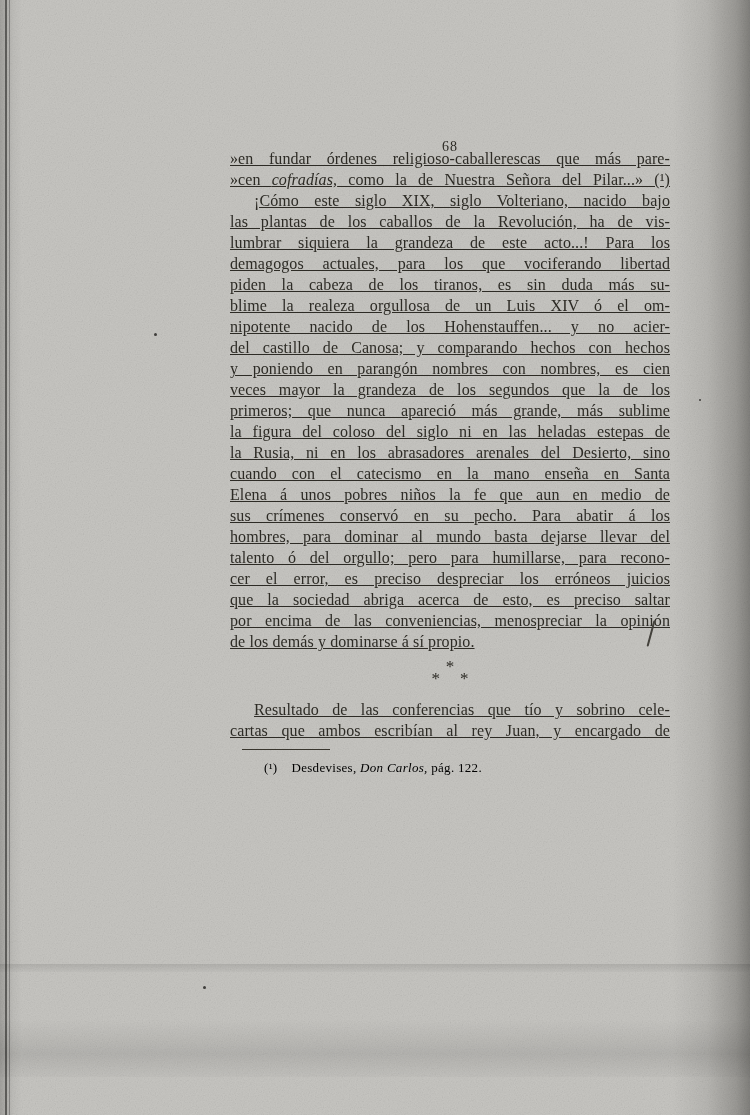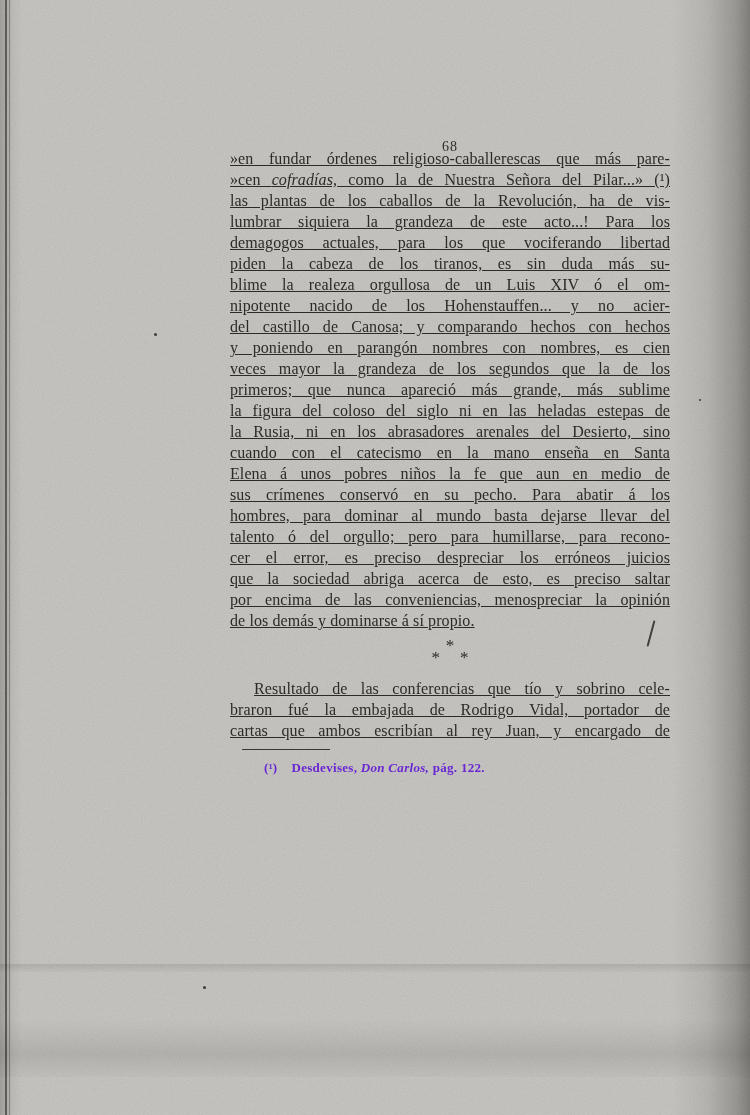--- a/index.html
+++ b/index.html
@@ -47,21 +47,21 @@
   .line.last.jlast { text-align-last: justify; }
   .line.indent { text-indent: 24px; }
   .it { font-style: italic; }
 
   .asterism { margin: 9px 0 14px; text-align: center; color: #2e2c26; font-size: 17px; }
   .ast-row1 { line-height: 11px; }
   .ast-row2 { line-height: 13px; }
   .ast-row2 span { margin: 0 10px; }
 
   .footnote-rule { margin: 8px 0 9px 12px; width: 88px; height: 1.4px; background: #3a372f; }
-  .footnote { font-size: 13px; line-height: 17px; padding-left: 34px; letter-spacing: 0.3px; color: #6d28d9; font-weight: bold; }
+  .footnote { font-size: 13px; line-height: 17px; padding-left: 34px; letter-spacing: 0.3px; color: #000000; }
   .fn-marker { margin-right: 14px; }
 </style>
 </head>
 <body>
 
 <div class="overlay left-edge-band"></div>
 <div class="overlay left-edge-line"></div>
 <div class="overlay left-edge-line2"></div>
 <div class="overlay right-edge-band"></div>
 <div class="overlay curl-shadow"></div>
@@ -72,20 +72,21 @@
 <div class="overlay speck s3"></div>
 
 <div class="page-number">68</div>
 
 <div class="text-block">
   <div class="paragraph">
       <div class="line"><span>»en fundar órdenes religioso-caballerescas que más pare-</span></div>
       <div class="line last jlast"><span>»cen </span><span class="it">cofradías,</span><span> como la de Nuestra Señora del Pilar...» (¹)</span></div>
     </div>
   <div class="paragraph">
+      <div class="line indent"><span>¡Cómo este siglo XIX, siglo Volteriano, nacido bajo</span></div>
       <div class="line"><span>las plantas de los caballos de la Revolución, ha de vis-</span></div>
       <div class="line"><span>lumbrar siquiera la grandeza de este acto...! Para los</span></div>
       <div class="line"><span>demagogos actuales, para los que vociferando libertad</span></div>
       <div class="line"><span>piden la cabeza de los tiranos, es sin duda más su-</span></div>
       <div class="line"><span>blime la realeza orgullosa de un Luis XIV ó el om-</span></div>
       <div class="line"><span>nipotente nacido de los Hohenstauffen... y no acier-</span></div>
       <div class="line"><span>del castillo de Canosa; y comparando hechos con hechos</span></div>
       <div class="line"><span>y poniendo en parangón nombres con nombres, es cien</span></div>
       <div class="line"><span>veces mayor la grandeza de los segundos que la de los</span></div>
       <div class="line"><span>primeros; que nunca apareció más grande, más sublime</span></div>
@@ -102,21 +103,20 @@
       <div class="line last"><span>de los demás y dominarse á sí propio.</span></div>
     </div>
 
   <div class="asterism">
     <div class="ast-row1"><span>*</span></div>
     <div class="ast-row2"><span>*</span><span>*</span></div>
   </div>
 
   <div class="paragraph">
       <div class="line indent"><span>Resultado de las conferencias que tío y sobrino cele-</span></div>
-      <div class="line"><span>braron fué la embajada de Rodrigo Vidal, portador de</span></div>
       <div class="line last jlast"><span>cartas que ambos escribían al rey Juan, y encargado de</span></div>
     </div>
 
   <div class="footnote-rule"></div>
   <div class="footnote">
     <span class="fn-marker">(¹)</span><span class="fn-text"><span>Desdevises, </span><span class="it">Don Carlos,</span><span> pág. 122.</span></span>
   </div>
 </div>
 
 <svg class="overlay noise" width="750" height="1115" xmlns="http://www.w3.org/2000/svg">

